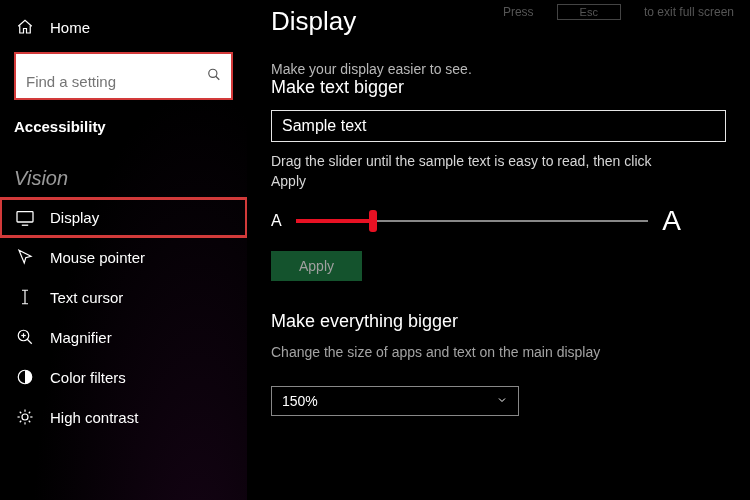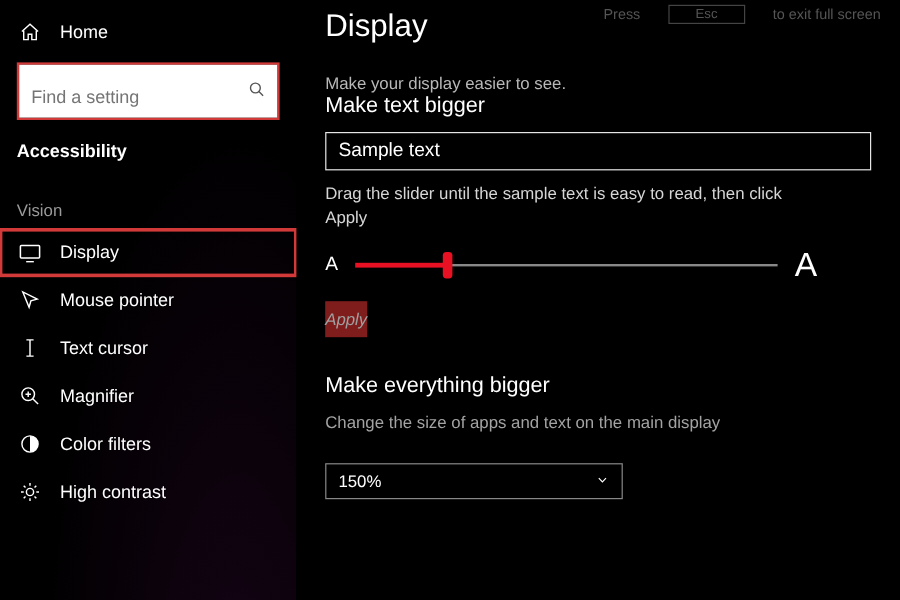--- a/index.html
+++ b/index.html
@@ -52,21 +52,22 @@
     color: #444;
   }
   .section-title {
     font-size: 15px;
     font-weight: 600;
     padding: 4px 14px 14px 14px;
   }
   .group-label {
     color: #9a9a9a;
     padding: 18px 14px 8px 14px;
-    font-size: 14px;
+    font-size: 20px;
+    font-style: italic;
   }
   .nav-item {
     display: flex;
     align-items: center;
     gap: 14px;
     padding: 11px 14px;
     font-size: 15px;
     cursor: pointer;
   }
   .nav-item.selected {
@@ -154,27 +155,26 @@
   }
   .thumb {
     position: absolute;
     left: 22%; top: 50%;
     width: 8px; height: 22px;
     margin-left: -4px; margin-top: -11px;
     background: #e81123;
     border-radius: 3px;
   }
   .apply-btn {
-    background: #7f1d1d;
+    background: #14532d;
     color: #a0a0a0;
     border: none;
-    padding: 7px 0;
+    padding: 7px 28px;
     font-size: 14px;
     margin-bottom: 30px;
-    font-style: italic;
   }
   .scale-desc { color: #a3a3a3; font-size: 14px; margin-bottom: 26px; }
   .select {
     border: 1px solid #888;
     padding: 6px 10px;
     width: 248px;
     display: flex;
     justify-content: space-between;
     align-items: center;
     font-size: 14px;

